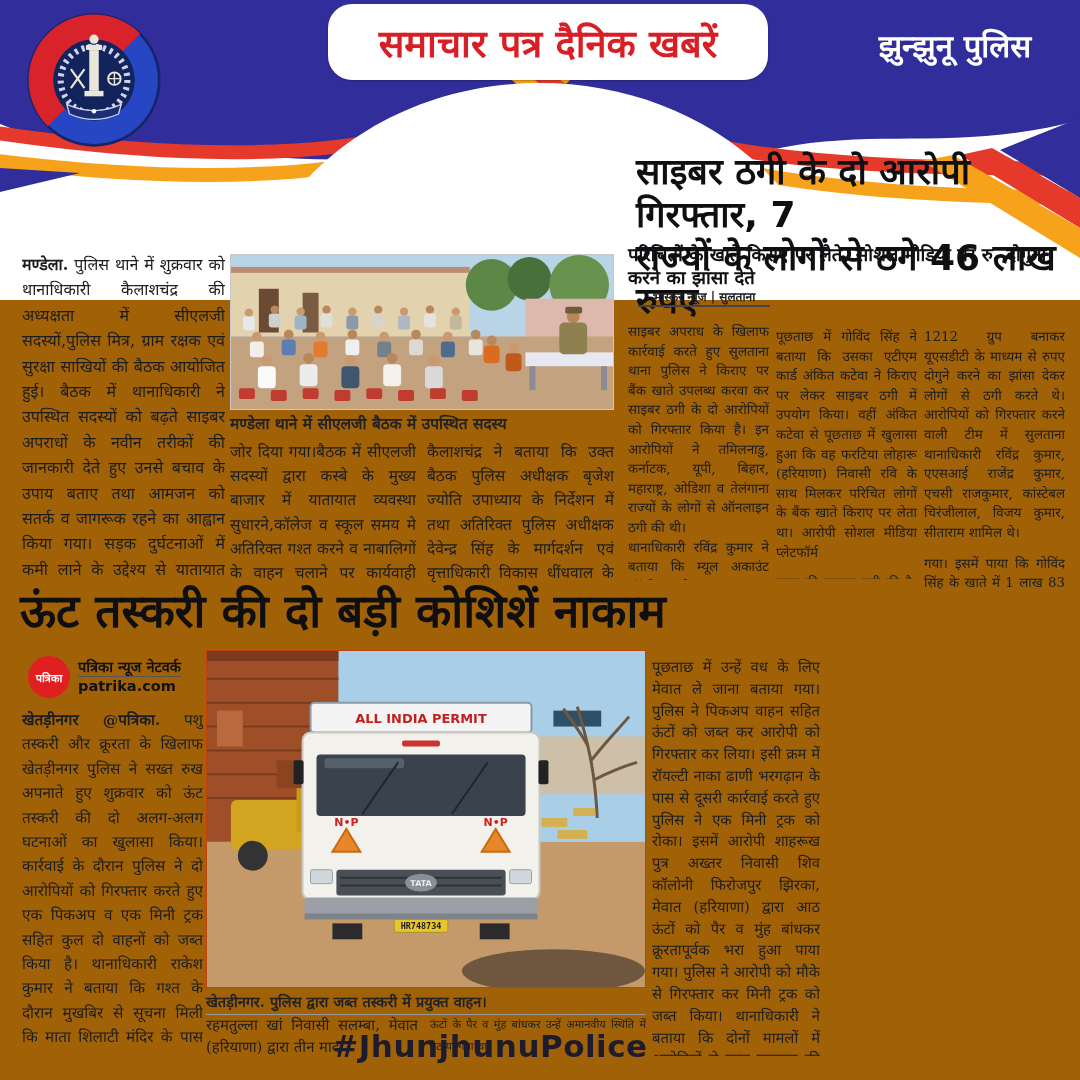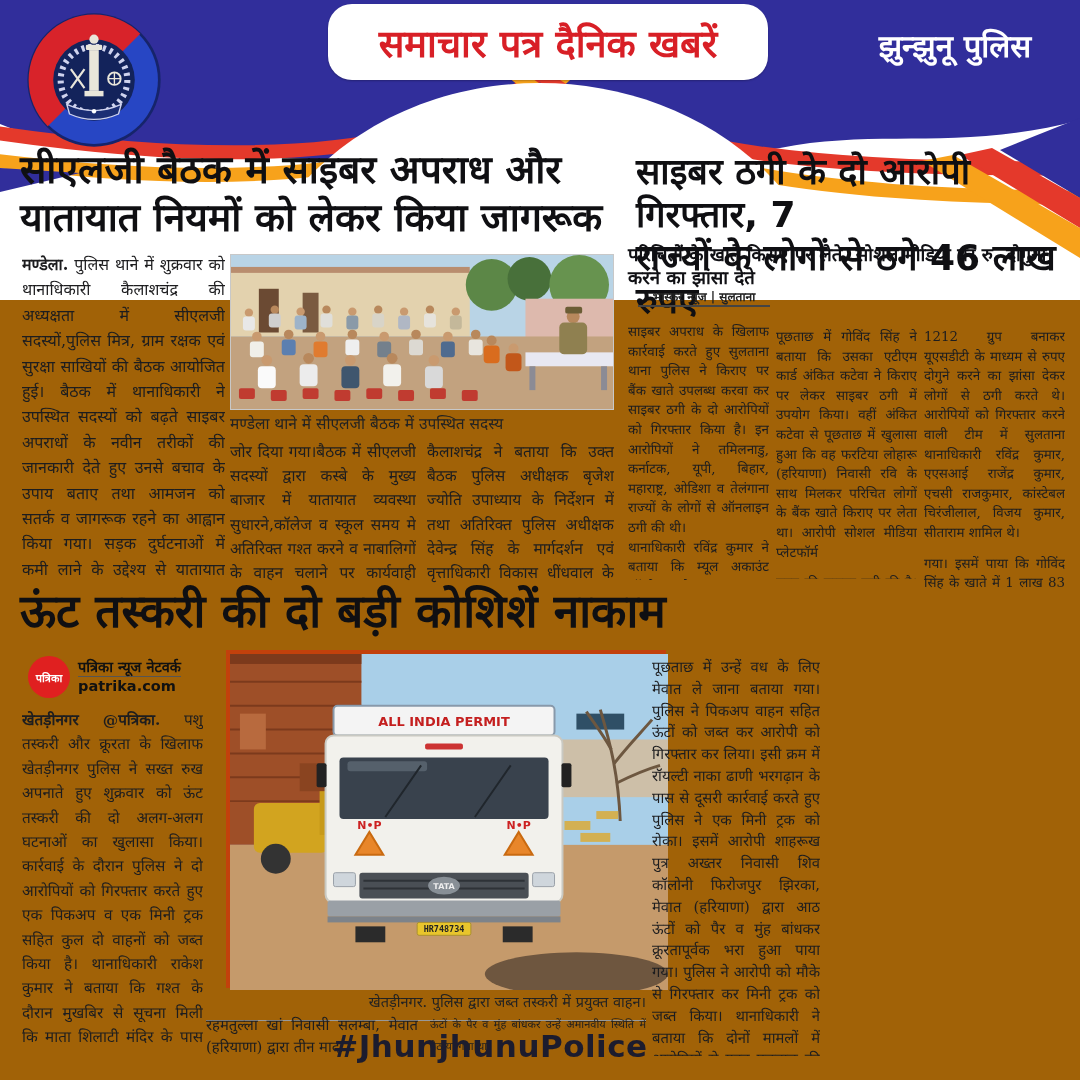--- a/index.html
+++ b/index.html
@@ -11,21 +11,21 @@
   .badge{position:absolute;top:12px;left:26px;width:136px;height:136px;z-index:3;}
   .banner{position:absolute;left:328px;top:4px;width:440px;height:76px;background:#ffffff;
           border-radius:24px;display:flex;align-items:center;justify-content:center;z-index:3;
           box-shadow:0 1px 2px rgba(0,0,0,.25);}
   .banner-text{color:var(--banner_red,#d81f26);font-size:38px;font-weight:800;white-space:nowrap;}
   .police-name{position:absolute;right:20px;top:24px;width:210px;text-align:center;color:#ffffff;
           font-size:31px;font-weight:800;z-index:3;}
   
   .news{font-family:"DejaVu Serif",serif;color:#1d1d1f;text-align:justify;overflow:hidden;}
   .hl{font-family:"DejaVu Sans",sans-serif;color:#0f0f12;font-weight:800;}
-  .cap{font-family:"DejaVu Serif",serif;color:#222;font-weight:400;}
+  .cap{font-family:"DejaVu Serif",serif;color:#222;font-weight:700;}
   .dl{font-weight:800;}
   
   .clg-h{left:20px;top:146px;width:600px;font-size:39px;line-height:48px;}
   .clg-col1{left:22px;top:252px;width:203px;height:332px;font-size:16px;line-height:25.4px;}
   .clg-photo{left:230px;top:254px;width:384px;height:156px;border:1px solid #c8c8c8;box-sizing:border-box;}
   .clg-cap{left:230px;top:412px;width:384px;font-size:15.5px;}
   .clg-col2{left:230px;top:440px;width:186px;height:145px;font-size:15.5px;line-height:24.2px;}
   .clg-col3{left:427px;top:440px;width:187px;height:145px;font-size:15.5px;line-height:24.2px;}
   
   .cyb-h{left:628px;top:150px;width:442px;font-size:36px;line-height:43px;margin-left:8px;}
@@ -43,22 +43,22 @@
   .blk-b{margin-top:11px;}
   
   .cam-h{left:20px;top:584px;width:720px;font-size:46px;line-height:54px;white-space:nowrap;}
   .patrika{left:28px;top:652px;width:190px;height:50px;display:flex;align-items:center;gap:8px;}
   .patrika-dot{width:42px;height:42px;border-radius:50%;background:#e02020;color:#fff;display:flex;
            align-items:center;justify-content:center;font-size:11px;font-weight:800;flex:0 0 auto;}
   .patrika-name{font-size:14.5px;font-weight:800;color:#111;line-height:18px;font-family:"DejaVu Sans",sans-serif;}
   .patrika-site{font-size:14.5px;font-weight:700;color:#111;border-top:1px solid #555;line-height:19px;
            font-family:"DejaVu Sans",sans-serif;}
   .cam-c1{left:22px;top:708px;width:181px;height:342px;font-size:15.3px;line-height:24.4px;}
-  .cam-photo{left:206px;top:650px;width:440px;height:338px;border:4px solid #c2410c;box-sizing:border-box;margin-left:20px;}
-  .cam-cap{left:206px;top:991px;width:440px;font-size:14.5px;border-bottom:1px solid #999;padding-bottom:9px;text-align:right;}
+  .cam-photo{left:206px;top:650px;width:440px;height:338px;border:1px solid #c2410c;box-sizing:border-box;}
+  .cam-cap{left:206px;top:991px;width:440px;font-size:14.5px;border-bottom:1px solid #999;padding-bottom:3px;}
   .cam-c2a{left:206px;top:1014px;width:212px;height:46px;font-size:14.8px;line-height:22px;}
   .cam-c2b{left:430px;top:1014px;width:216px;height:46px;font-size:11px;line-height:22px;}
   .cam-c3{left:652px;top:656px;width:168px;height:400px;font-size:14.8px;line-height:21.8px;}
   
   .hashtag{left:0;top:1028px;width:980px;text-align:center;font-size:31px;font-weight:800;
            color:var(--hashtag_ink,#1c1c2e);letter-spacing:.5px;}
 </style>
 </head>
 <body>
 
@@ -99,24 +99,20 @@
       <path d="M30,68 Q50,77 70,68 L68,75 Q50,83 32,75 Z" fill="#1b2e74" stroke="#cfd3ee" stroke-width="1"></path>
       <circle cx="50" cy="73" r="1.6" fill="#ffffff"></circle>
     </svg>
   </div>
 
   <div class="banner">
     <span class="banner-text">समाचार पत्र दैनिक खबरें</span>
   </div>
   <div class="police-name">झुन्झुनू पुलिस</div>
 
-  <div class="abs hl clg-h">
-    <div>सीएलजी बैठक में साइबर अपराध और</div>
-    <div>यातायात नियमों को लेकर किया जागरूक</div>
-  </div>
 
   <div class="abs news clg-col1"><span class="dl">मण्डेला.</span><span> पुलिस थाने में शुक्रवार को थानाधिकारी कैलाशचंद्र की अध्यक्षता में सीएलजी सदस्यों,पुलिस मित्र, ग्राम रक्षक एवं सुरक्षा साखियों की बैठक आयोजित हुई। बैठक में थानाधिकारी ने उपस्थित सदस्यों को बढ़ते साइबर अपराधों के नवीन तरीकों की जानकारी देते हुए उनसे बचाव के उपाय बताए तथा आमजन को सतर्क व जागरूक रहने का आह्वान किया गया। सड़क दुर्घटनाओं में कमी लाने के उद्देश्य से यातायात नियमों की पालना, हेलमेट व सीट बेल्ट के अनिवार्य उपयोग तथा सुरक्षित वाहन संचालन के महत्व पर विशेष रूप से</span></div>
 
   <div class="abs clg-photo">
     <svg width="382" height="154" viewBox="0 0 384 155" preserveAspectRatio="none">
       <rect width="384" height="155" fill="#b9d4e6"></rect>
       <rect x="0" y="12" width="240" height="8" fill="#b98d6e"></rect>
       <rect x="0" y="18" width="240" height="64" fill="#e3d2ae"></rect>
       <rect x="28" y="34" width="20" height="44" fill="#6b4a33"></rect>
       <rect x="72" y="38" width="16" height="40" fill="#7a5a40"></rect>

